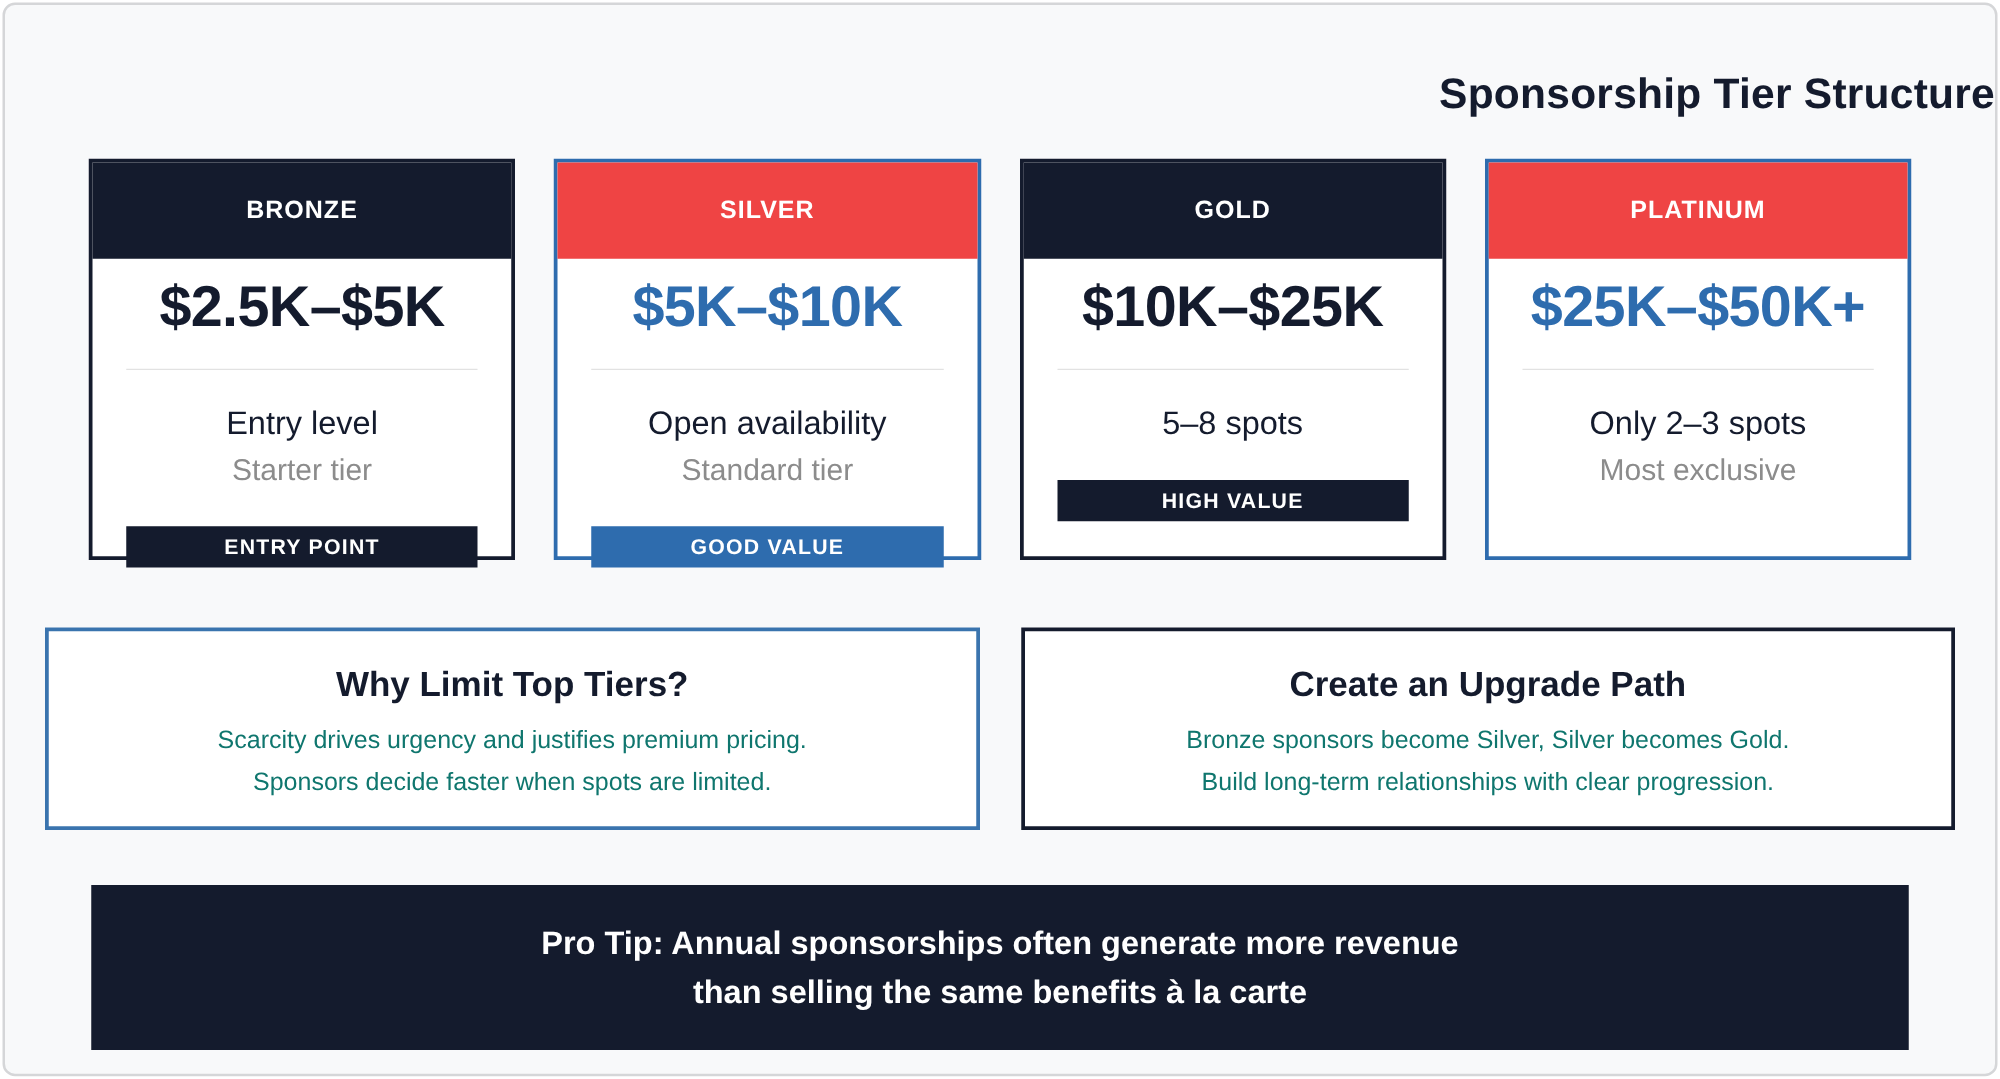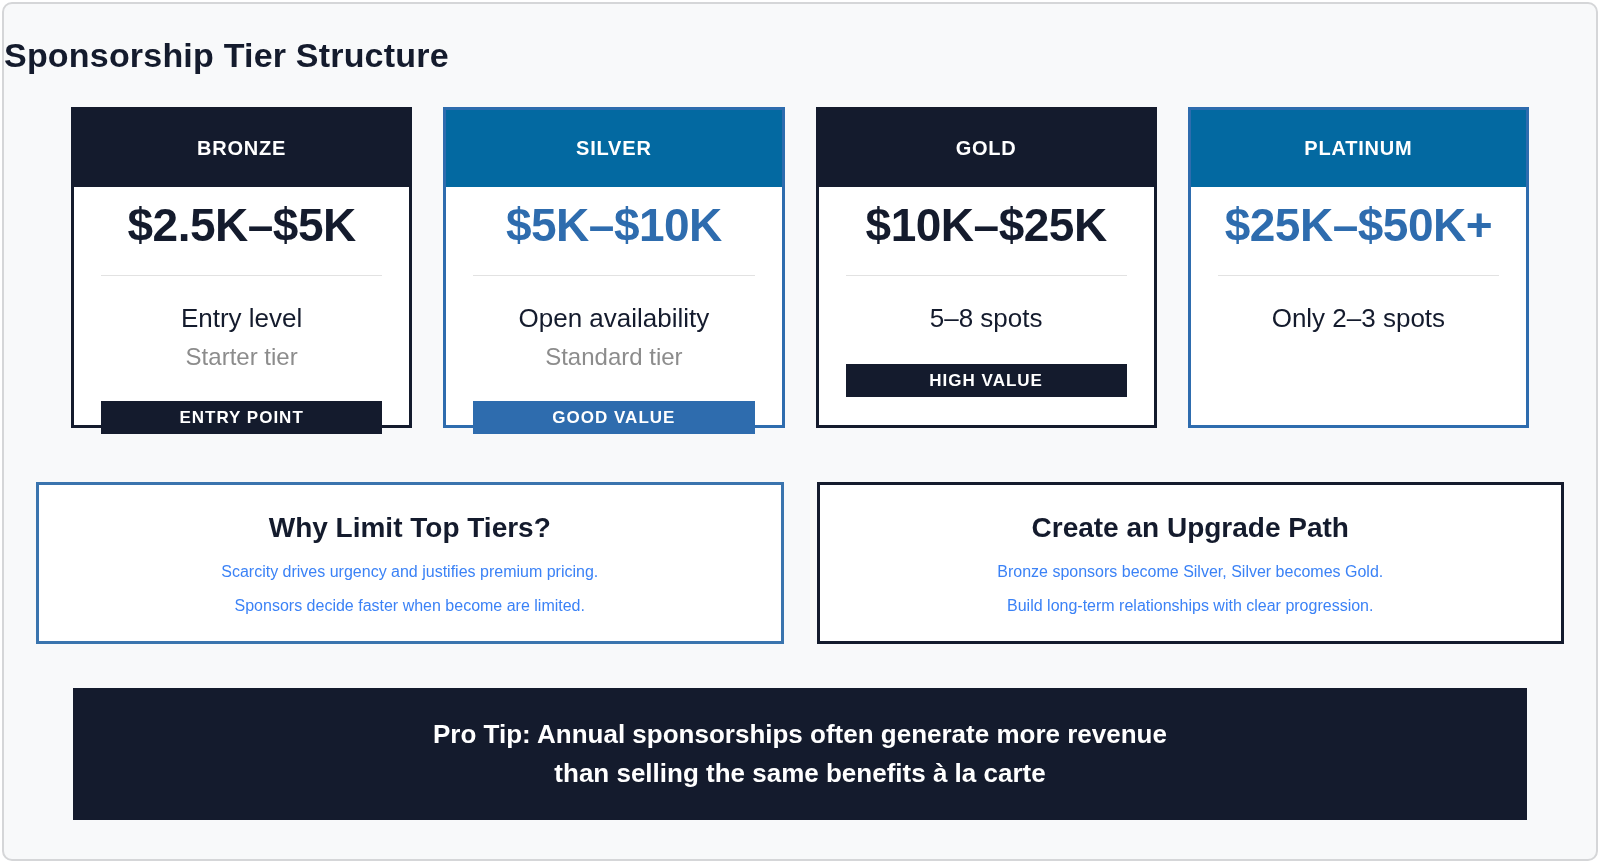--- a/index.html
+++ b/index.html
@@ -8,22 +8,22 @@
 
   .page {
     width: 1596px; height: 859px; margin: 2px;
     background: #f8f9fa;
     border: 2px solid #d5d6d8;
     border-radius: 10px;
     overflow: hidden;
   }
 
   .page-title {
-    margin-top: 32px;
-    text-align: left;
+    margin-top: 52px;
+    text-align: right;
     font-size: 34px;
     font-weight: 700;
     color: #141b2d;
     letter-spacing: 0.2px;
   }
 
   
   .cards-row {
     display: flex;
     gap: 31px;
@@ -43,21 +43,21 @@
     height: 77px;
     display: flex;
     align-items: center;
     justify-content: center;
     font-size: 20px;
     font-weight: 700;
     color: #ffffff;
     letter-spacing: 0.8px;
   }
   .card--navy .card-header { background: #141b2d; }
-  .card--blue .card-header { background: #0369a1; }
+  .card--blue .card-header { background: #ef4444; }
 
   .price {
     margin-top: 11px;
     font-size: 46px;
     font-weight: 700;
     letter-spacing: -0.5px;
   }
   .card--navy .price { color: #141b2d; }
   .card--blue .price { color: #2e6cae; }
 
@@ -108,22 +108,22 @@
   .info-box--navy { border: 3px solid #141b2d; }
 
   .info-title {
     font-size: 28px;
     font-weight: 700;
     color: #141b2d;
     line-height: 34px;
   }
   .info-body {
     margin-top: 10px;
-    font-size: 16px;
-    color: #3b82f6;
+    font-size: 20px;
+    color: #0f766e;
     line-height: 34px;
   }
 
   
   .pro-tip {
     margin: 44px 69px 0 69px;
     height: 132px;
     background: #141b2d;
     color: #ffffff;
     display: flex;
@@ -169,31 +169,32 @@
       <div class="divider"></div>
       <div class="tier-line1">5–8 spots</div>
       <div class="badge">HIGH VALUE</div>
     </div>
 
     <div class="card card--blue">
       <div class="card-header">PLATINUM</div>
       <div class="price">$25K–$50K+</div>
       <div class="divider"></div>
       <div class="tier-line1">Only 2–3 spots</div>
+      <div class="tier-line2">Most exclusive</div>
     </div>
 
   </div>
 
   <div class="info-row">
 
     <div class="info-box info-box--blue">
       <div class="info-title">Why Limit Top Tiers?</div>
       <div class="info-body">
         <div>Scarcity drives urgency and justifies premium pricing.</div>
-        <div>Sponsors decide faster when become are limited.</div>
+        <div>Sponsors decide faster when spots are limited.</div>
       </div>
     </div>
 
     <div class="info-box info-box--navy">
       <div class="info-title">Create an Upgrade Path</div>
       <div class="info-body">
         <div>Bronze sponsors become Silver, Silver becomes Gold.</div>
         <div>Build long-term relationships with clear progression.</div>
       </div>
     </div>

